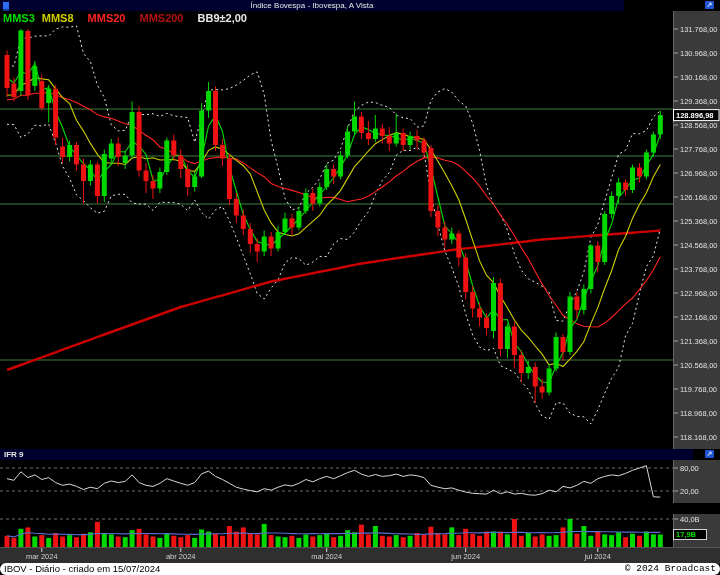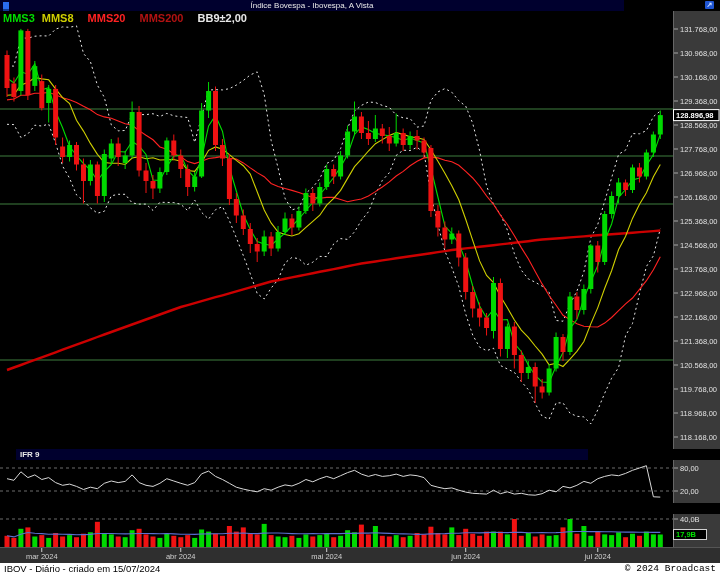--- a/index.html
+++ b/index.html
@@ -7,27 +7,27 @@
           font-family:"Liberation Sans",sans-serif;-webkit-font-smoothing:none;}
   .titlebar{position:absolute;left:0;top:0;width:624px;height:11px;background:#00002e;}
   .titlebar .title{position:absolute;left:0;top:0;width:100%;text-align:center;
                    font-size:8px;line-height:11px;color:#e8e8e8;}
   .app-icon{position:absolute;left:3px;top:2px;width:6px;height:7px;background:#2a6df0;
             border-bottom:2px solid #123a90;}
   .xicon{position:absolute;width:9px;height:8px;background:#1f55d2;border-radius:1px;
          color:#cfe0ff;font-size:7px;line-height:8px;text-align:center;font-weight:bold;}
   .legend{position:absolute;left:3px;top:12px;height:11px;font-size:11px;font-weight:bold;white-space:nowrap;}
   .legend span{margin-right:7px;}
-  .hdr{position:absolute;left:16px;width:572px;height:11px;background:#00002e;font-size:8px;
+  .hdr{position:absolute;left:0;width:693px;height:11px;background:#00002e;font-size:8px;
        font-weight:bold;line-height:11px;color:#e8e8e8;}
   .hdr .t{margin-left:4px;}
   .gutter{position:absolute;left:673px;width:47px;background:#3a3a3a;border-left:1px solid #666;}
   .axisband{position:absolute;left:0;top:547px;width:720px;height:16px;background:#2f2f2f;border-top:1px solid #555;}
   .statusbar{position:absolute;left:0;top:563px;width:720px;height:12px;background:#ffffff;
-             font-size:9.5px;line-height:12px;color:#000;}
+             font-size:9.5px;line-height:12px;color:#000;border-radius:6px;}
   .statusbar .l{position:absolute;left:4px;top:0;}
   .statusbar .r{position:absolute;right:4px;top:0;font-family:Liberation Mono, monospace;}
   svg.overlay{position:absolute;left:0;top:0;pointer-events:none;}
   text{font-family:"Liberation Sans",sans-serif;}
 </style>
 </head>
 <body>
 
 <div class="screen">
 

